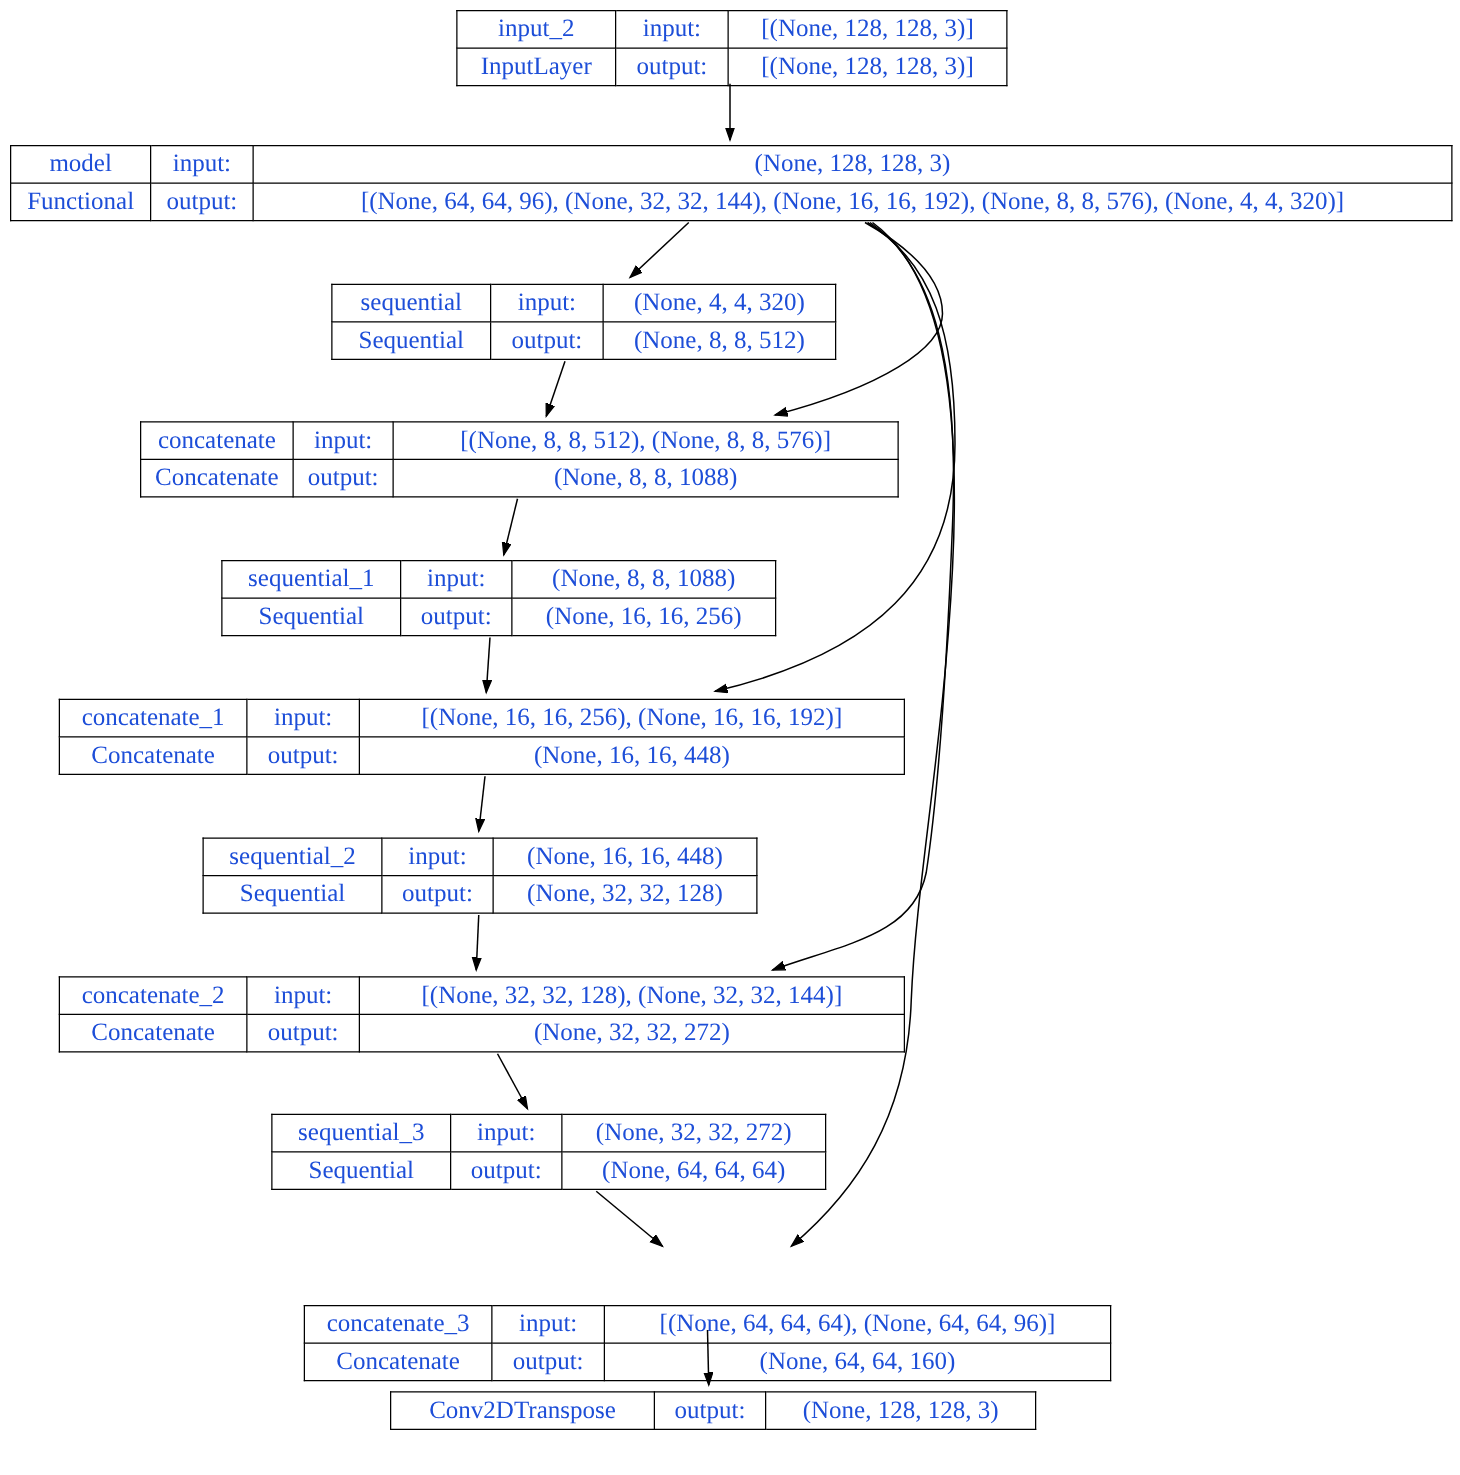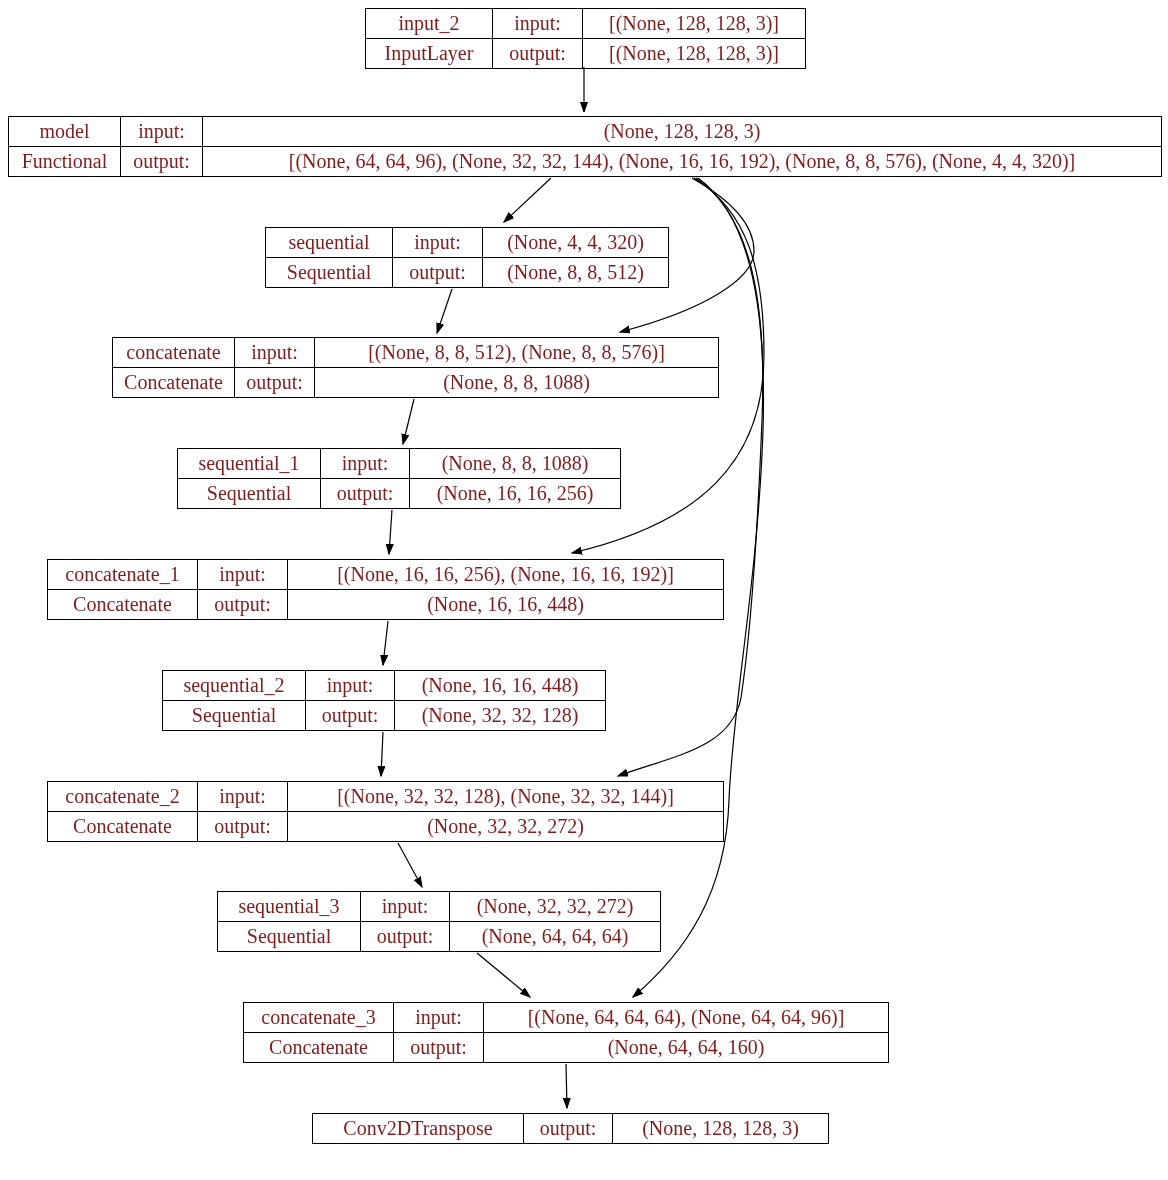--- a/index.html
+++ b/index.html
@@ -2,21 +2,21 @@
 <html><head>
 <meta charset="utf-8">
 <style>
   html, body { margin: 0; padding: 0; background: #ffffff; }
   .canvas {
     position: relative;
     width: 1168px;
     height: 1180px;
     background: #ffffff;
     font-family: "Liberation Serif", "DejaVu Serif", serif;
-    color: #7f1d1d;
+    color: #1d4ed8;
   }
   table.node {
     position: absolute;
     border-collapse: collapse;
     table-layout: fixed;
     background: #ffffff;
   }
   table.node td {
     border: 1px solid #000000;
     text-align: center;
@@ -216,21 +216,21 @@
       <td>(None, 32, 32, 272)</td>
     </tr>
     <tr>
       <td>Sequential</td>
       <td>output:</td>
       <td>(None, 64, 64, 64)</td>
     </tr>
   </tbody>
     </table>
 
-  <table class="node" style="left:243px; top:1002px;">
+  <table class="node" style="left:243px; top:1044px;">
     <colgroup>
         <col style="width:150px">
         <col style="width:90px">
         <col style="width:405px">
       </colgroup>
     <tbody>
         <tr>
       <td>concatenate_3</td>
       <td>input:</td>
       <td>[(None, 64, 64, 64), (None, 64, 64, 96)]</td>

